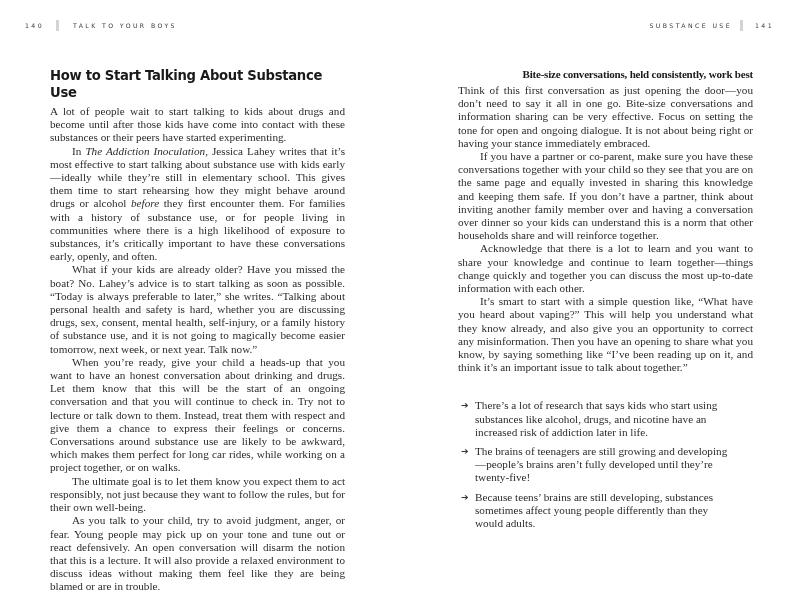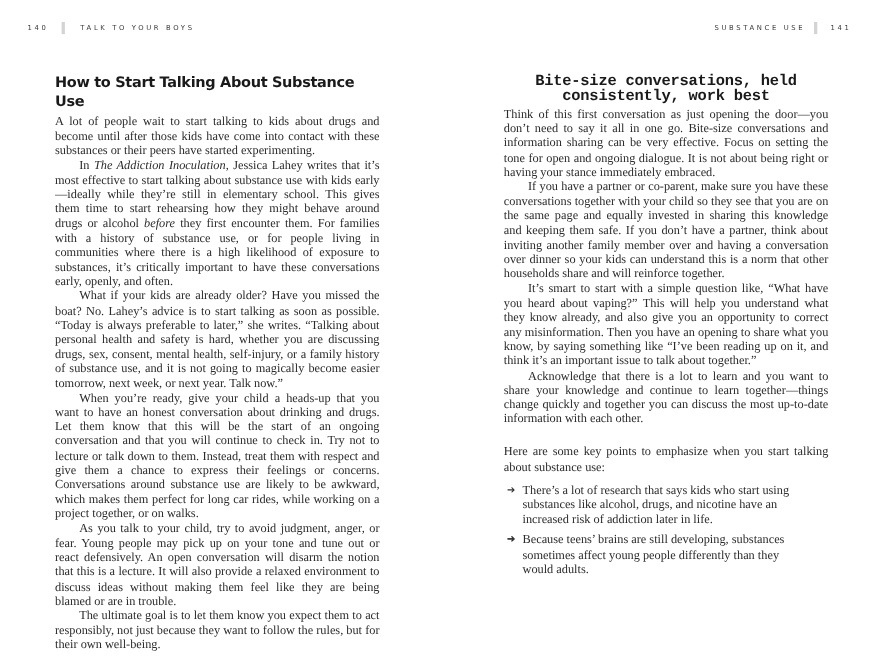--- a/index.html
+++ b/index.html
@@ -9,21 +9,21 @@
   .page.right { left: 400px; }
   .running-head { position: absolute; top: 20px; font-family: "DejaVu Sans", sans-serif; font-size: 6.2px; letter-spacing: 2.4px; color: #3a3a3a; display: flex; align-items: center; }
   .left .running-head { left: 25px; }
   .right .running-head { right: 26px; }
   .rh-bar { display: inline-block; width: 3px; height: 11px; background: #d4d4d4; margin: 0 14px 0 12px; }
   .right .rh-bar { margin: 0 12px 0 8px; }
   .content { position: absolute; font-family: "Liberation Serif", serif; font-size: 11.2px; line-height: 13.2px; color: #2b2b2b; text-align: justify; }
   .left .content { left: 50px; top: 67px; width: 295px; }
   .right .content { left: 58px; top: 67px; width: 295px; }
   h1.section-title { font-family: "DejaVu Sans", sans-serif; font-weight: bold; font-size: 13.2px; letter-spacing: -0.3px; margin: 0 0 4px 0; color: #1a1a1a; line-height: 17px; text-align: left; }
-  h2.sub-title { font-family: Liberation Mono, monospace; font-weight: bold; font-size: 14px; letter-spacing: -0.2px; margin: 0 0 3px 0; color: #1a1a1a; line-height: 14px; text-align: center; }
+  h2.sub-title { font-family: Liberation Serif, serif; font-weight: bold; font-size: 11px; letter-spacing: -0.2px; margin: 0 0 3px 0; color: #1a1a1a; line-height: 14px; text-align: right; }
   p { margin: 0; }
   p.indent { text-indent: 22px; }
   .spacer { height: 17px; }
   ul.points { list-style: none; margin: 8px 0 0 0; padding: 0 0 0 0; }
   ul.points li { position: relative; padding-left: 17px; margin-bottom: 6px; text-align: left; width: 260px; }
   ul.points li .arrow { position: absolute; left: 3px; top: 0; font-family: "DejaVu Sans", sans-serif; font-size: 9px; color: #333; }
   em { }
 </style>
 </head>
 <body>
@@ -33,39 +33,38 @@
     <span>140</span>
     <span class="rh-bar"></span>
     <span>TALK TO YOUR BOYS</span>
   </div>
   <div class="content">
     <h1 class="section-title">How to Start Talking About Substance Use</h1>
     <p>A lot of people wait to start talking to kids about drugs and become until after those kids have come into contact with these substances or their peers have started experimenting.</p>
     <p class="indent"><span>In </span><em>The Addiction Inoculation</em><span>, Jessica Lahey writes that it’s most effective to start talking about substance use with kids early—ideally while they’re still in elementary school. This gives them time to start rehearsing how they might behave around drugs or alcohol </span><em>before</em><span> they first encounter them. For families with a history of substance use, or for people living in communities where there is a high likelihood of exposure to substances, it’s critically important to have these conversations early, openly, and often.</span></p>
     <p class="indent">What if your kids are already older? Have you missed the boat? No. Lahey’s advice is to start talking as soon as possible. “Today is always preferable to later,” she writes. “Talking about personal health and safety is hard, whether you are discussing drugs, sex, consent, mental health, self-injury, or a family history of substance use, and it is not going to magically become easier tomorrow, next week, or next year. Talk now.”</p>
     <p class="indent">When you’re ready, give your child a heads-up that you want to have an honest conversation about drinking and drugs. Let them know that this will be the start of an ongoing conversation and that you will continue to check in. Try not to lecture or talk down to them. Instead, treat them with respect and give them a chance to express their feelings or concerns. Conversations around substance use are likely to be awkward, which makes them perfect for long car rides, while working on a project together, or on walks.</p>
+    <p class="indent">The ultimate goal is to let them know you expect them to act responsibly, not just because they want to follow the rules, but for their own well-being.</p>
     <p class="indent">As you talk to your child, try to avoid judgment, anger, or fear. Young people may pick up on your tone and tune out or react defensively. An open conversation will disarm the notion that this is a lecture. It will also provide a relaxed environment to discuss ideas without making them feel like they are being blamed or are in trouble.</p>
-    <p class="indent">The ultimate goal is to let them know you expect them to act responsibly, not just because they want to follow the rules, but for their own well-being.</p>
   </div>
 </div>
 
 <div class="page right">
   <div class="running-head">
     <span>SUBSTANCE USE</span>
     <span class="rh-bar"></span>
     <span>141</span>
   </div>
   <div class="content">
     <h2 class="sub-title">Bite-size conversations, held consistently, work best</h2>
     <p>Think of this first conversation as just opening the door—you don’t need to say it all in one go. Bite-size conversations and information sharing can be very effective. Focus on setting the tone for open and ongoing dialogue. It is not about being right or having your stance immediately embraced.</p>
     <p class="indent">If you have a partner or co-parent, make sure you have these conversations together with your child so they see that you are on the same page and equally invested in sharing this knowledge and keeping them safe. If you don’t have a partner, think about inviting another family member over and having a conversation over dinner so your kids can understand this is a norm that other households share and will reinforce together.</p>
+    <p class="indent">Acknowledge that there is a lot to learn and you want to share your knowledge and continue to learn together—things change quickly and together you can discuss the most up-to-date information with each other.</p>
     <p class="indent">It’s smart to start with a simple question like, “What have you heard about vaping?” This will help you understand what they know already, and also give you an opportunity to correct any misinformation. Then you have an opening to share what you know, by saying something like “I’ve been reading up on it, and think it’s an important issue to talk about together.”</p>
-    <p class="indent">Acknowledge that there is a lot to learn and you want to share your knowledge and continue to learn together—things change quickly and together you can discuss the most up-to-date information with each other.</p>
     <div class="spacer"></div>
-    <p>Here are some key points to emphasize when you start talking about substance use:</p>
     <ul class="points">
       <li><span class="arrow">➔</span><span>There’s a lot of research that says kids who start using substances like alcohol, drugs, and nicotine have an increased risk of addiction later in life.</span></li>
-      <li><span class="arrow">➔</span></li>
+      <li><span class="arrow">➔</span><span>The brains of teenagers are still growing and developing—people’s brains aren’t fully developed until they’re twenty-five!</span></li>
       <li><span class="arrow">➔</span><span>Because teens’ brains are still developing, substances sometimes affect young people differently than they would adults.</span></li>
 
     </ul>
   </div>
 </div>
 
 </body></html>

